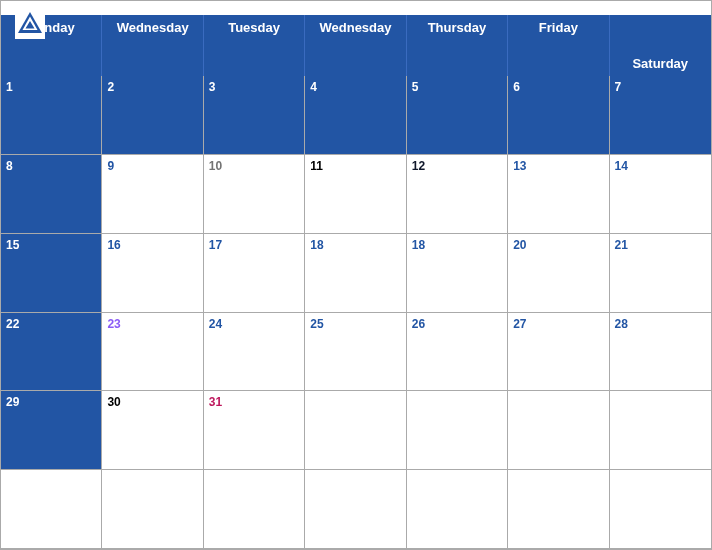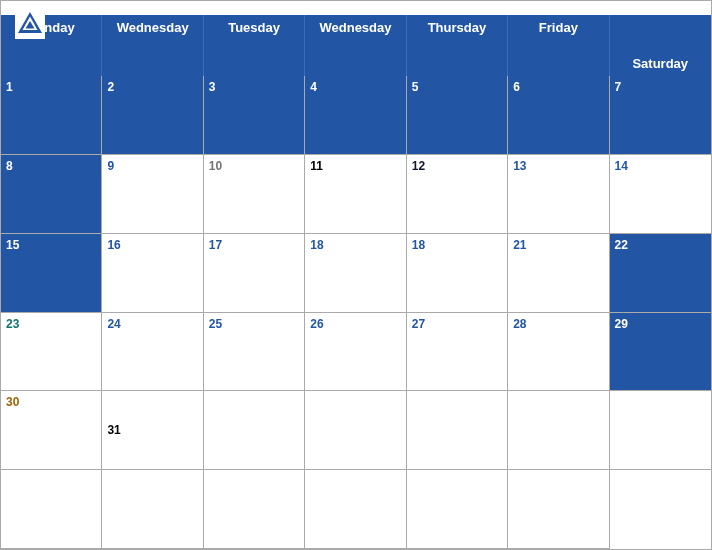--- a/index.html
+++ b/index.html
@@ -193,51 +193,54 @@
       <div class="calendar-cell white-bg">
         <span class="date-num" style="color: rgb(34, 85, 164);">17</span>
       </div>
       <div class="calendar-cell white-bg">
         <span class="date-num" style="color: rgb(34, 85, 164);">18</span>
       </div>
       <div class="calendar-cell white-bg">
         <span class="date-num" style="color: rgb(34, 85, 164);">18</span>
       </div>
       <div class="calendar-cell white-bg">
+        <span class="date-num" style="color: rgb(34, 85, 164);">20</span>
+      </div>
+      <div class="calendar-cell white-bg">
         <span class="date-num" style="color: rgb(34, 85, 164);">21</span>
       </div>
       <div class="calendar-cell blue-bg">
         <span class="date-num">22</span>
       </div>
       <div class="calendar-cell white-bg">
-        <span class="date-num" style="color: #0f766e;">23</span>
+        <span class="date-num" style="color: #8b5cf6;">23</span>
       </div>
       <div class="calendar-cell white-bg">
         <span class="date-num" style="color: rgb(34, 85, 164);">24</span>
       </div>
       <div class="calendar-cell white-bg">
         <span class="date-num" style="color: rgb(34, 85, 164);">25</span>
       </div>
       <div class="calendar-cell white-bg">
         <span class="date-num" style="color: rgb(34, 85, 164);">26</span>
       </div>
       <div class="calendar-cell white-bg">
         <span class="date-num" style="color: rgb(34, 85, 164);">27</span>
       </div>
       <div class="calendar-cell white-bg">
         <span class="date-num" style="color: rgb(34, 85, 164);">28</span>
       </div>
       <div class="calendar-cell blue-bg">
         <span class="date-num">29</span>
       </div>
       <div class="calendar-cell white-bg">
-        <span class="date-num" style="color: #a16207;">30</span>
-      </div>
-      <div class="calendar-cell white-bg">
-        <span class="date-num" style="color: #000000; margin-top: 28px;">31</span>
+        <span class="date-num" style="color: #000000;">30</span>
+      </div>
+      <div class="calendar-cell white-bg">
+        <span class="date-num" style="color: #be185d;">31</span>
       </div>
       <div class="calendar-cell white-bg"></div>
       <div class="calendar-cell white-bg"></div>
       <div class="calendar-cell white-bg"></div>
       <div class="calendar-cell white-bg"></div>
       <div class="calendar-cell white-bg"></div>
       <div class="calendar-cell white-bg"></div>
       <div class="calendar-cell white-bg"></div>
       <div class="calendar-cell white-bg"></div>
       <div class="calendar-cell white-bg"></div>

